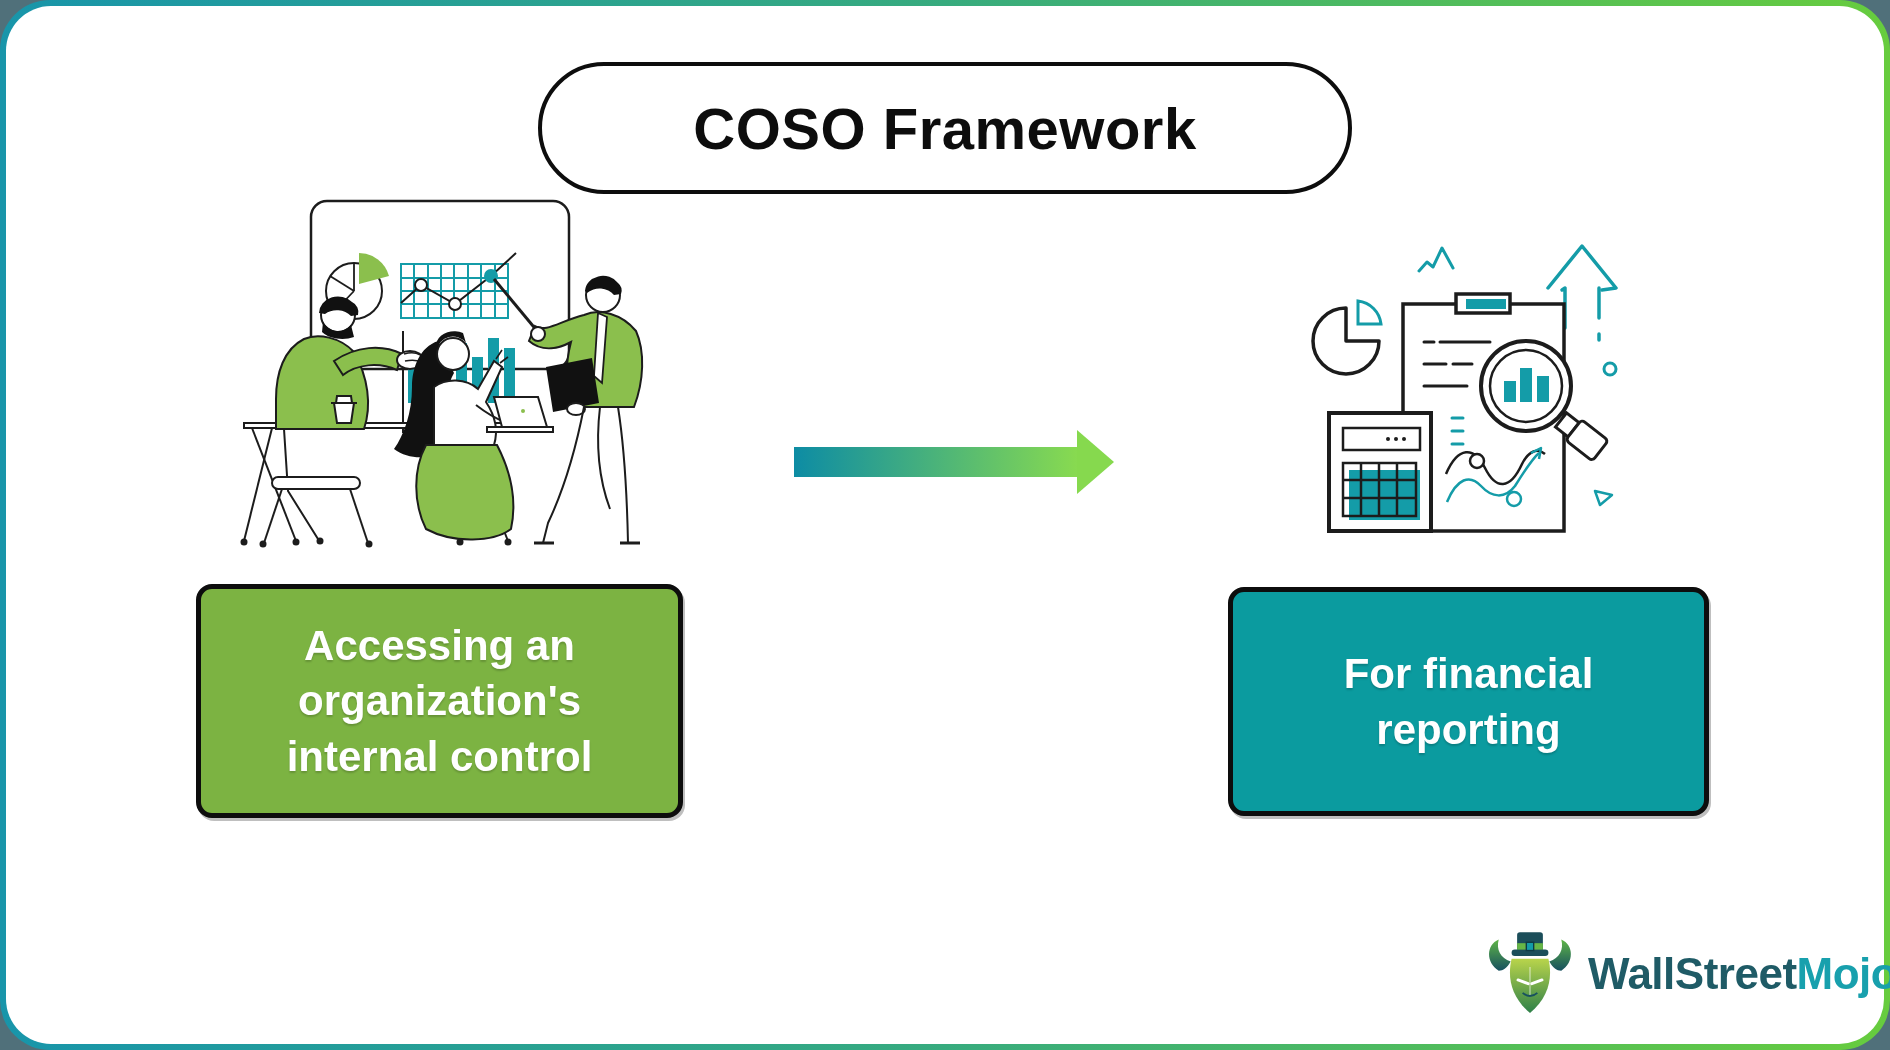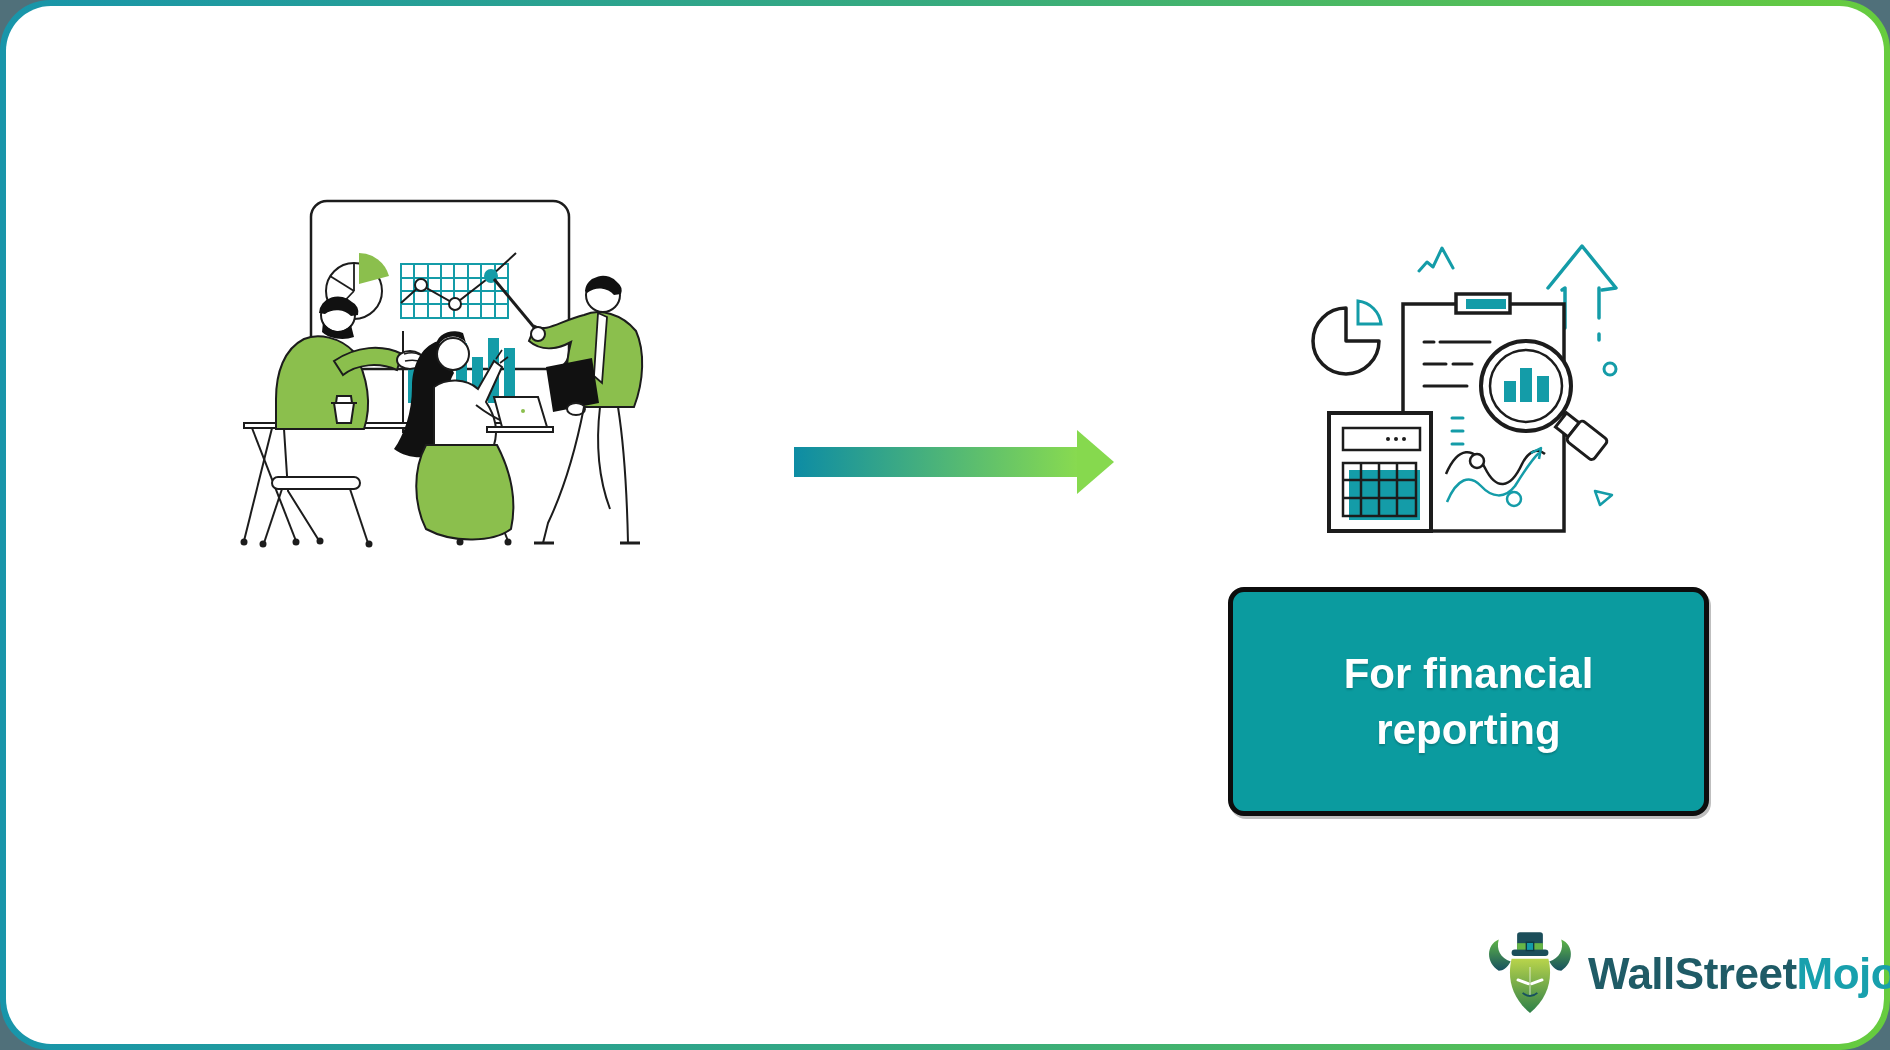--- a/index.html
+++ b/index.html
@@ -50,20 +50,23 @@
   .logo-text{font-size:44px;font-weight:800;letter-spacing:-0.5px;white-space:nowrap;}
   .lt1{color:#1F5B66;}
   .lt2{color:#18A0AD;}
 </style>
 </head>
 <body>
 
 <div class="card-border">
   <div class="card">
 
+    <div class="title-pill">
+      <span>COSO Framework</span>
+    </div>
 
     <svg class="illus-left" viewBox="0 0 480 360">
 
       <rect x="125" y="10" width="258" height="168" rx="16" fill="#ffffff" stroke="#1c1c1c" stroke-width="2.5"></rect>
 
       <circle cx="168" cy="100" r="28" fill="#ffffff" stroke="#1c1c1c" stroke-width="2"></circle>
       <line x1="168" y1="100" x2="168" y2="72" stroke="#1c1c1c" stroke-width="1.8"></line>
       <line x1="168" y1="100" x2="144" y2="85" stroke="#1c1c1c" stroke-width="1.8"></line>
       <line x1="168" y1="100" x2="148" y2="121" stroke="#1c1c1c" stroke-width="1.8"></line>
       <path d="M173,93 L173,62 A31,31 0 0,1 203,85 Z" fill="#8BBF4D"></path>
@@ -229,20 +232,23 @@
           <line x1="57" y1="292" x2="130" y2="292"></line>
       </g>
 
       <path d="M160,268 C172,240 188,240 199,262 C210,284 224,284 236,258 C243,244 252,242 259,248" fill="none" stroke="#1c1c1c" stroke-width="2.5"></path>
       <path d="M161,296 C171,272 184,268 195,280 C206,292 219,293 229,280 C239,264 247,252 253,247" fill="none" stroke="#149CA8" stroke-width="2.5"></path>
       <path d="M245,247 L255,242 L253,253" fill="none" stroke="#149CA8" stroke-width="2.5" stroke-linejoin="round"></path>
       <circle cx="191" cy="255" r="7" fill="#ffffff" stroke="#1c1c1c" stroke-width="2.5"></circle>
       <circle cx="228" cy="293" r="7" fill="#ffffff" stroke="#149CA8" stroke-width="2.5"></circle>
     </svg>
 
+    <div class="box box-left">
+      <span>Accessing an organization's internal control</span>
+    </div>
     <div class="box box-right">
       <span>For financial reporting</span>
     </div>
 
     <div class="logo">
       <svg width="92" height="88" viewBox="0 0 100 95">
         <defs>
           <linearGradient id="bullGrad" x1="0" y1="0" x2="0" y2="1">
             <stop offset="0" stop-color="#B9D44B"></stop>
             <stop offset="1" stop-color="#2E8049"></stop>

